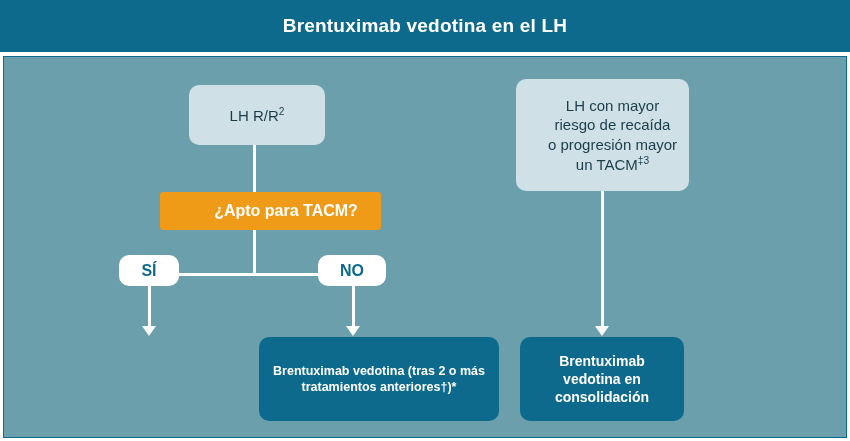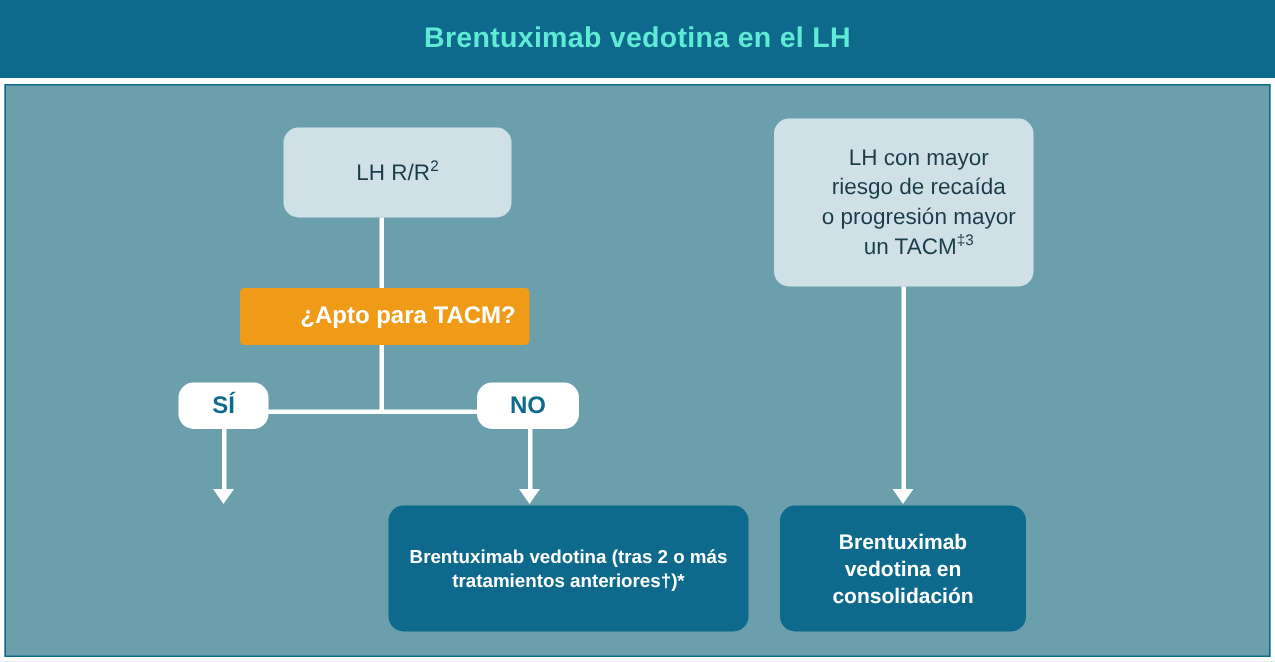--- a/index.html
+++ b/index.html
@@ -27,21 +27,21 @@
     box-sizing: border-box;
   }
   .header-title {
     position: absolute;
     left: 0;
     top: 0;
     width: 850px;
     height: 52px;
     line-height: 52px;
     text-align: center;
-    color: #5eead4;
+    color: #ffffff;
     font-size: 19px;
     font-weight: bold;
     letter-spacing: 0.2px;
   }
   .body-panel {
     position: absolute;
     left: 3px;
     top: 56px;
     width: 844px;
     height: 382px;
@@ -114,27 +114,27 @@
 <body>
 
 <div id="canvas">
 
   <div class="header-bar">
     <div class="header-title">Brentuximab vedotina en el LH</div>
   </div>
 
   <div class="body-panel">
 
-    <div class="node node-light" style="left:185px; top:28px; width:152px; height:60px;">
+    <div class="node node-light" style="left:185px; top:28px; width:136px; height:60px;">
       <span><span>LH R/R</span><sup>2</sup></span>
     </div>
 
     <div class="line vline" style="left:249px; top:88px; height:47px;"></div>
 
-    <div class="node node-orange" style="left:156px; top:135px; width:193px; height:38px;padding-left:31px;">
+    <div class="node node-orange" style="left:156px; top:135px; width:221px; height:38px;padding-left:31px;">
       <span>¿Apto para TACM?</span>
     </div>
 
     <div class="line vline" style="left:249px; top:173px; height:46px;"></div>
 
     <div class="line hline" style="left:144px; top:216px; width:208px;"></div>
 
     <div class="line vline" style="left:144px; top:216px; height:5px;"></div>
 
     <div class="line vline" style="left:349px; top:216px; height:5px;"></div>

